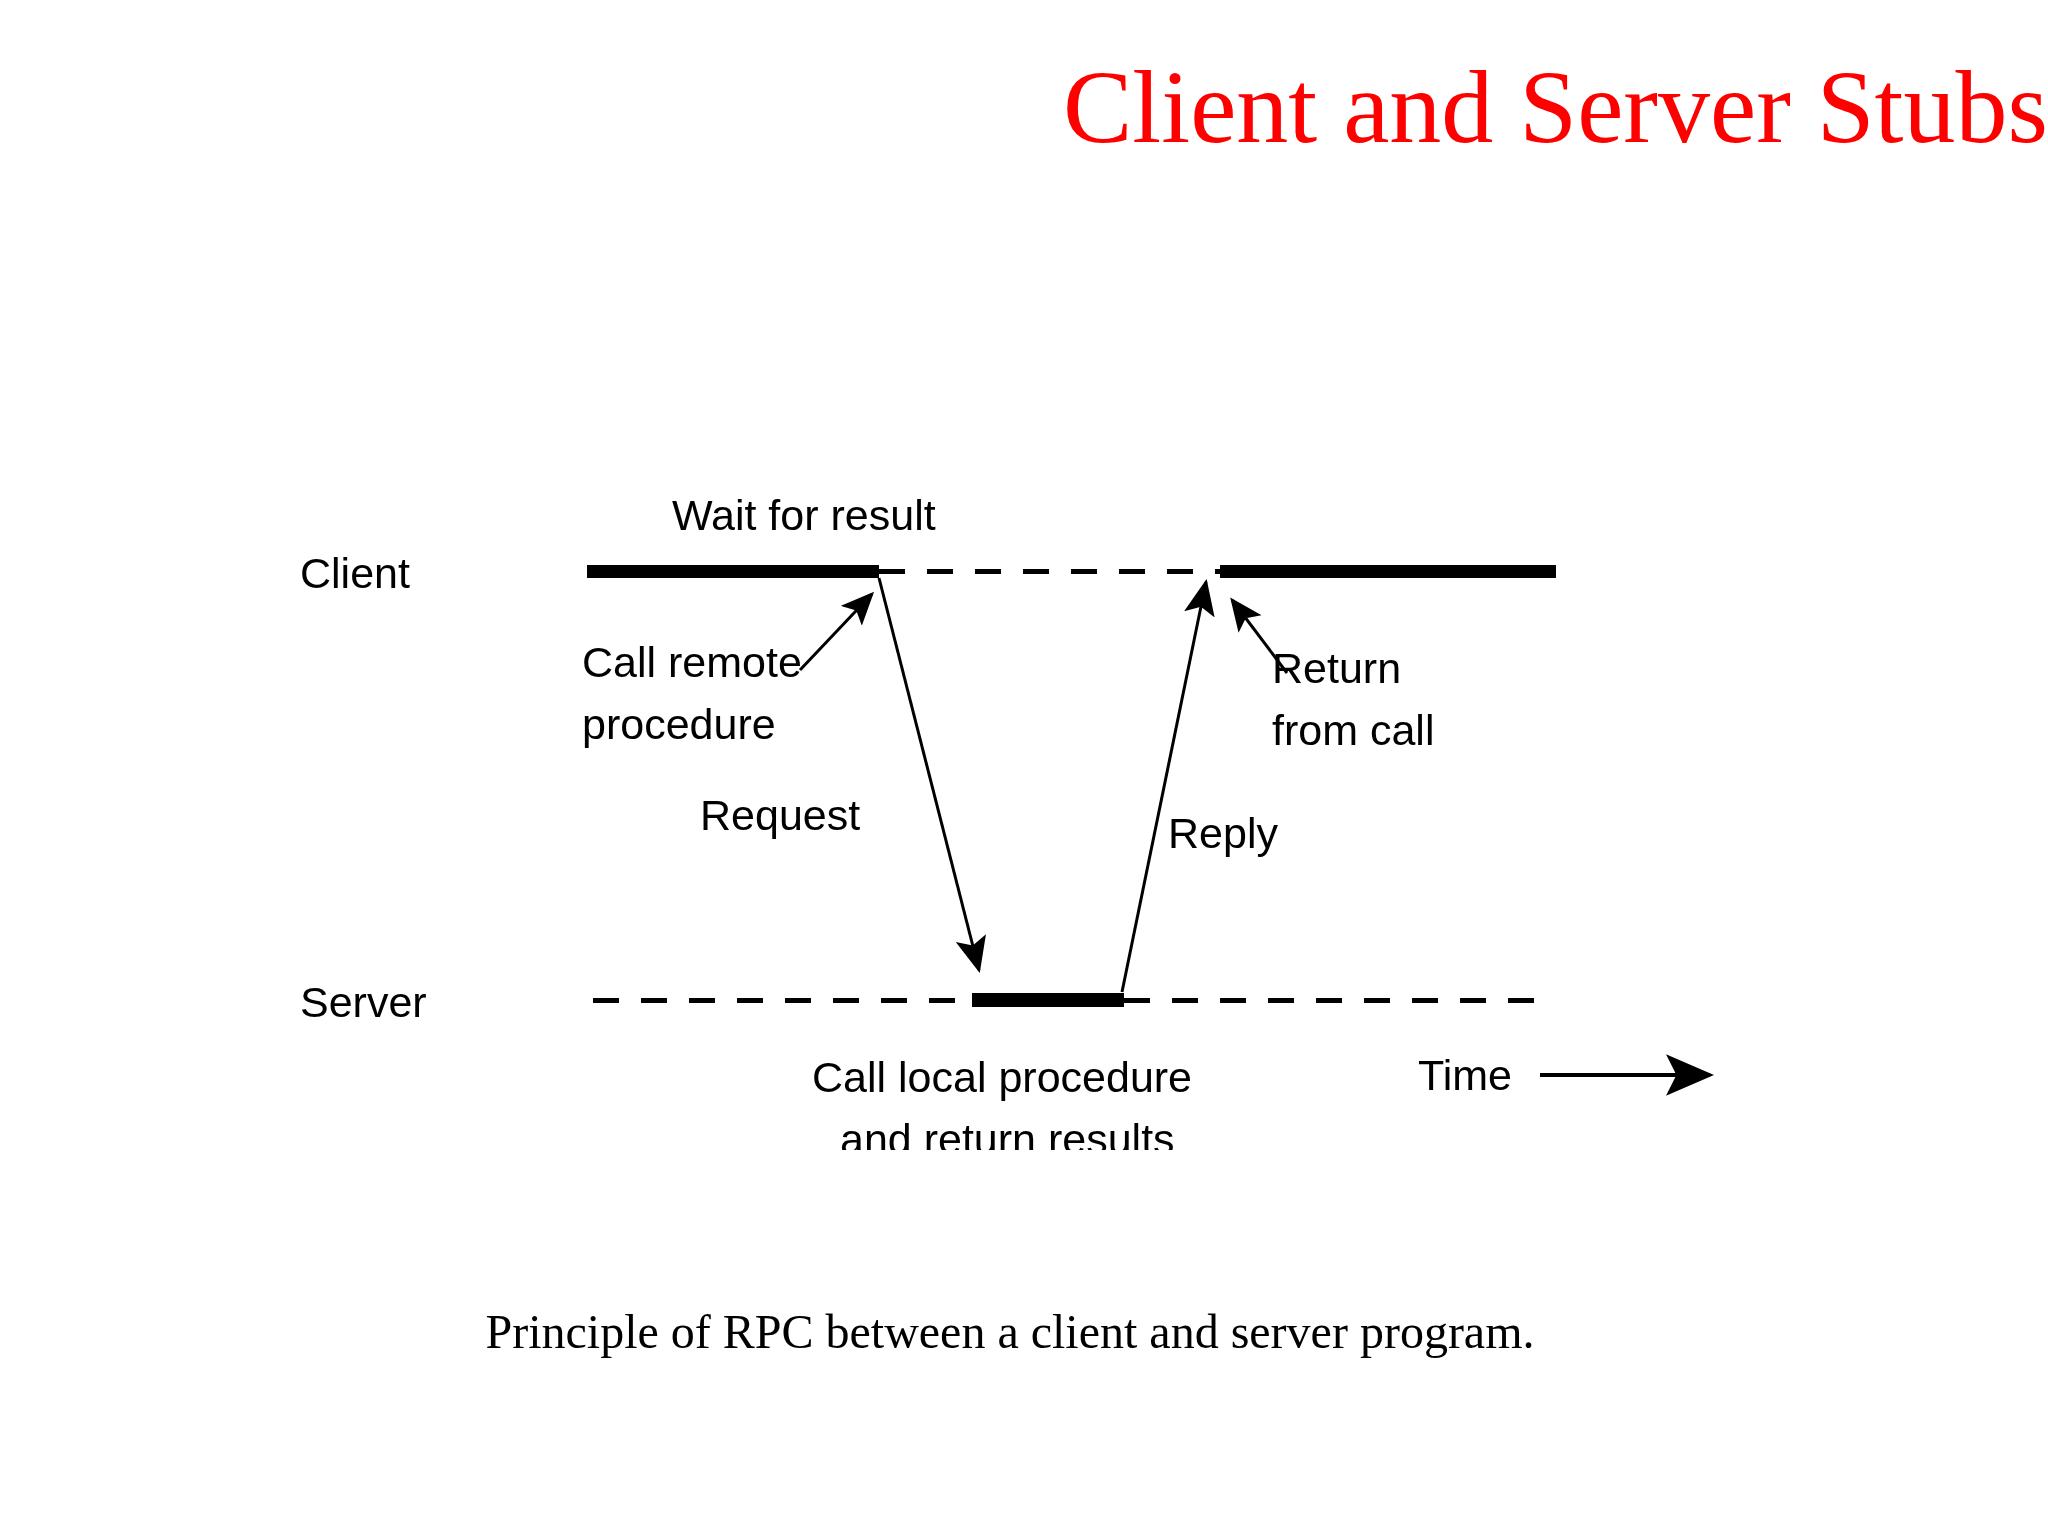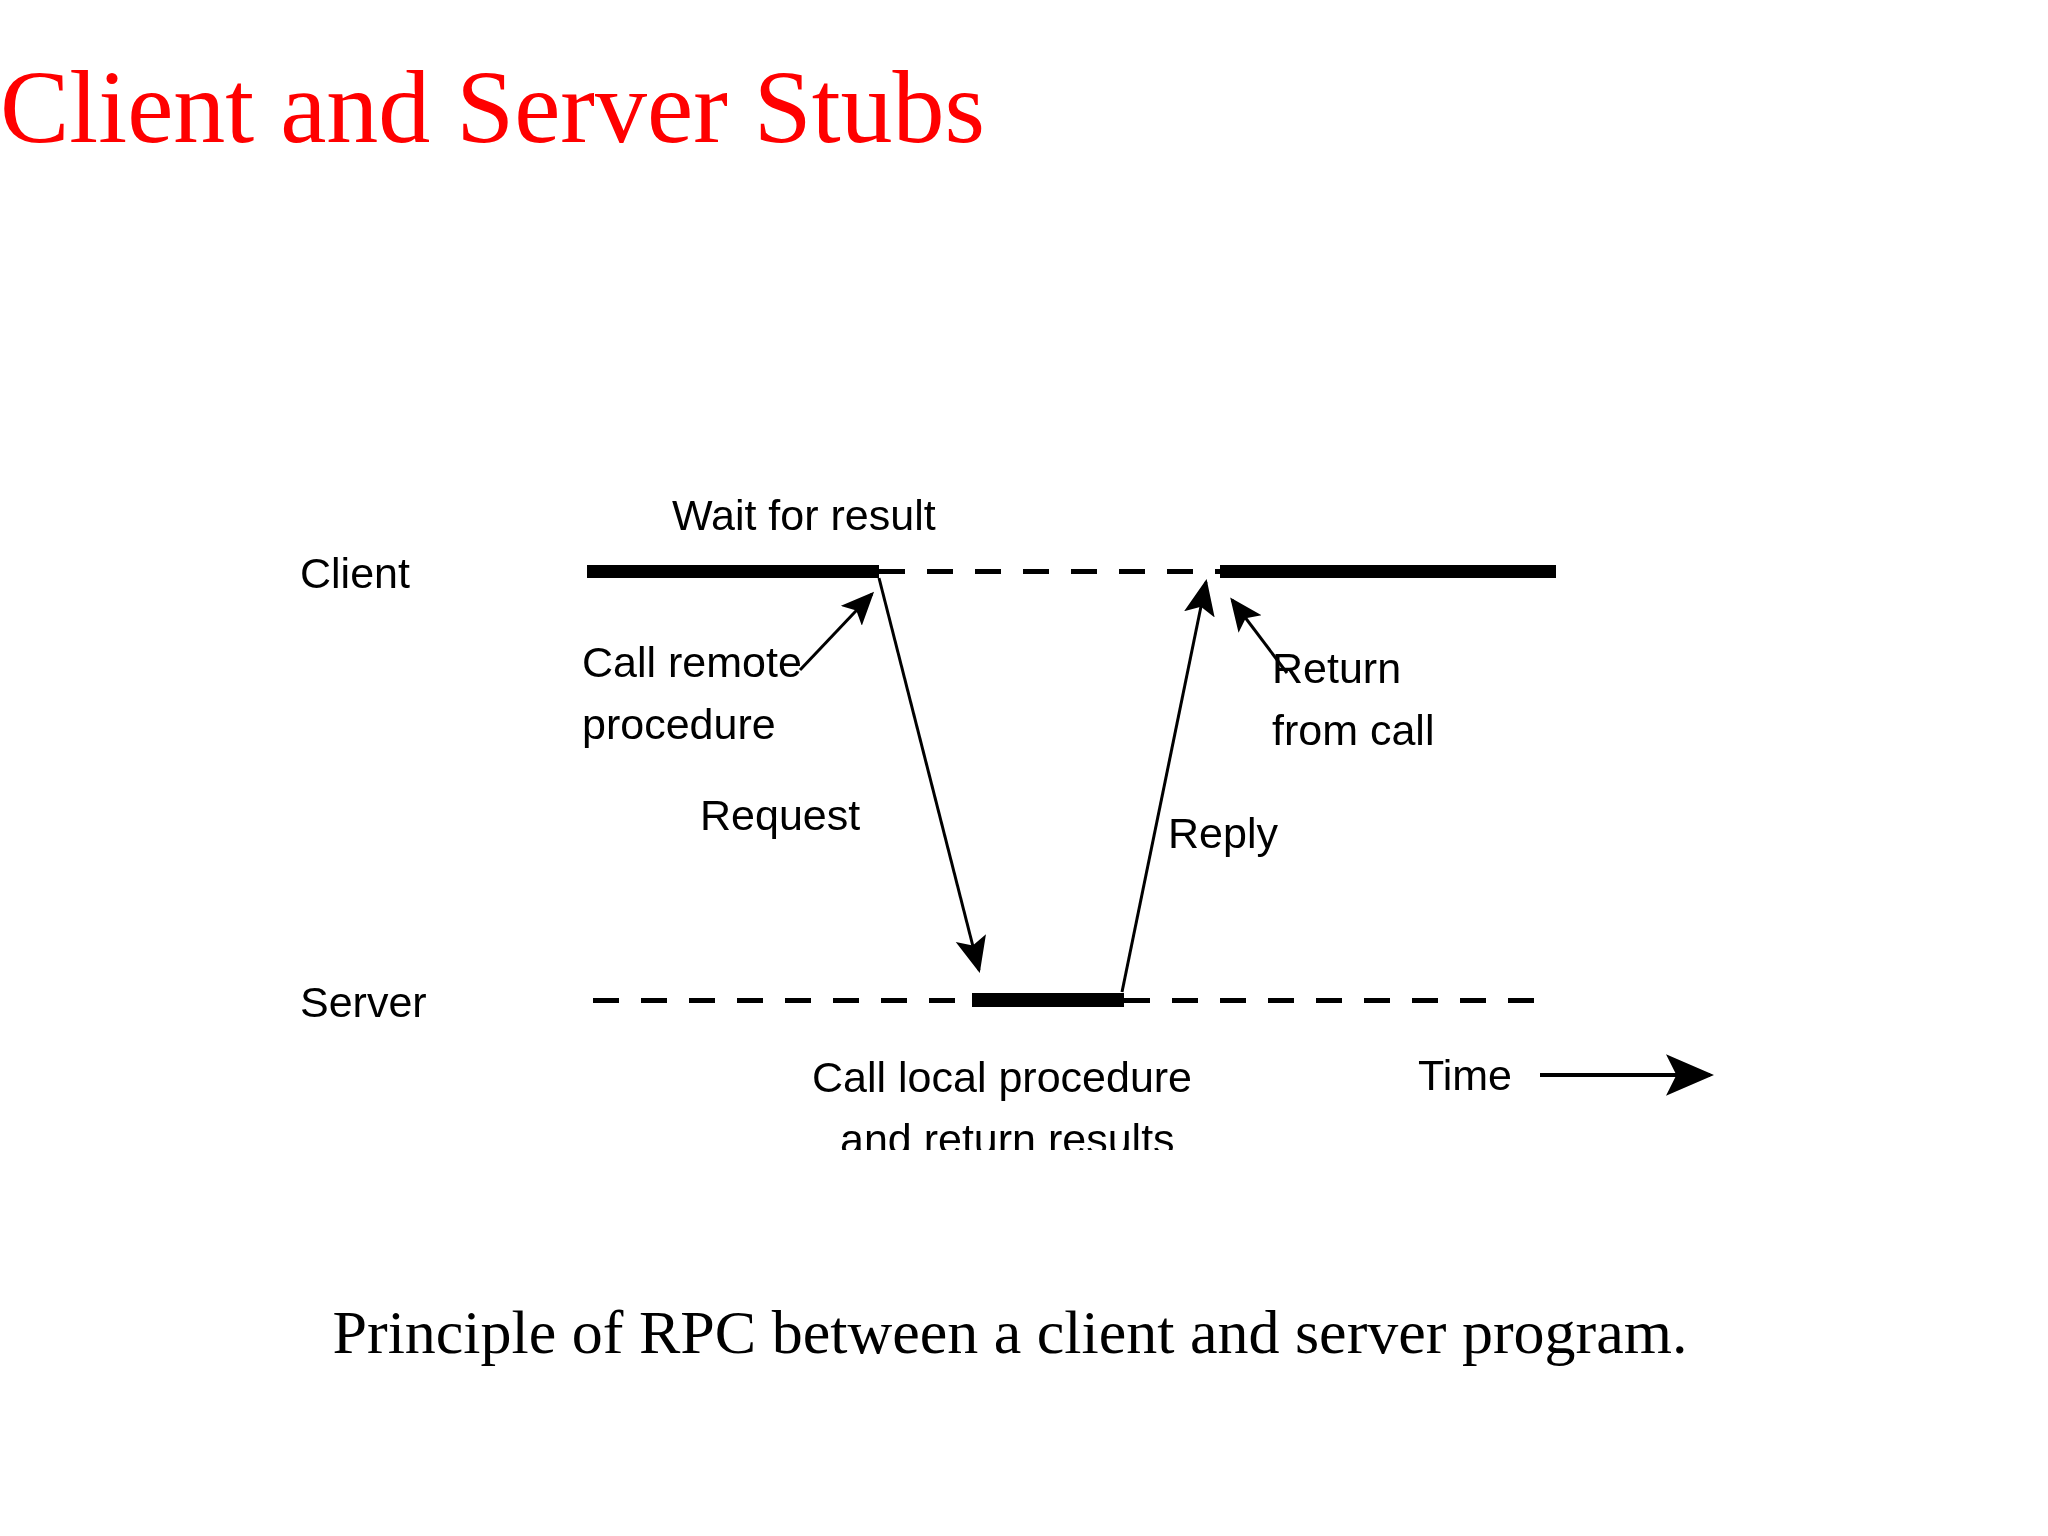--- a/index.html
+++ b/index.html
@@ -19,21 +19,21 @@
     left: 0; top: 0;
     width: 2048px;
     height: 1536px;
     background: #ffffff;
   }
   #slide-title {
     position: absolute;
     left: 0;
     top: 52px;
     width: 2048px;
-    text-align: left;
+    text-align: right;
     color: #ff0000;
     font-family: "Liberation Serif", "DejaVu Serif", serif;
     font-size: 104px;
     line-height: 110px;
     letter-spacing: 0px;
     white-space: nowrap;
   }
   #diagram-wrap {
     position: absolute;
     left: 0;
@@ -56,21 +56,21 @@
     dominant-baseline: alphabetic;
   }
   #slide-caption {
     position: absolute;
     left: 0;
     top: 1295px;
     width: 2020px;
     text-align: center;
     color: #000000;
     font-family: "Liberation Serif", "DejaVu Serif", serif;
-    font-size: 62px;
+    font-size: 48px;
     line-height: 74px;
     white-space: nowrap;
   }
 </style>
 </head>
 <body>
 
 <div id="slide">
 
   <div id="slide-title">Client and Server Stubs</div>

